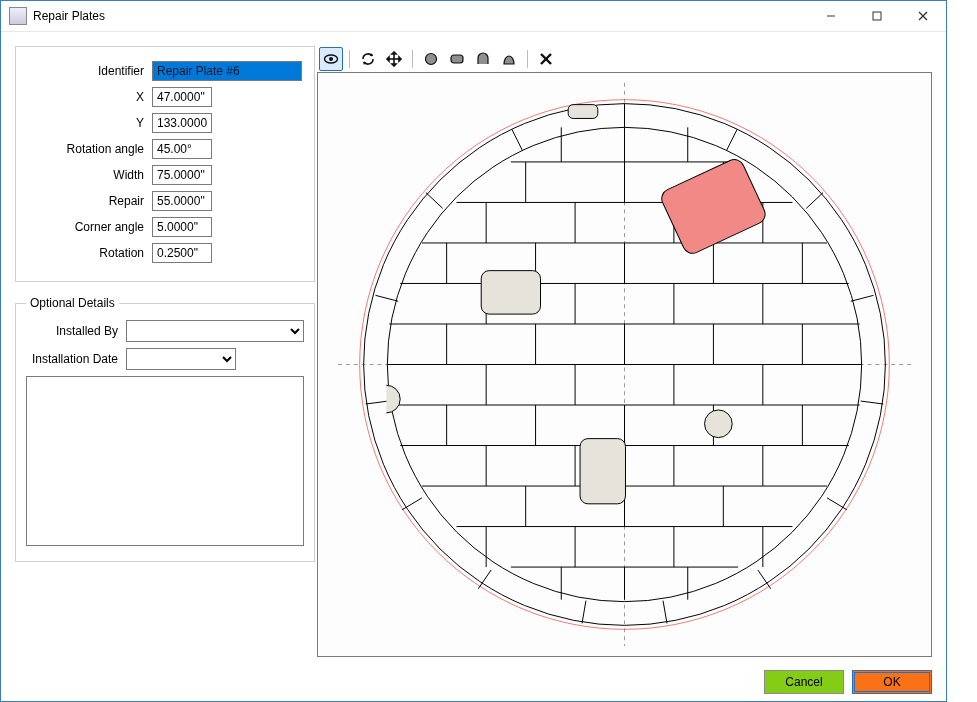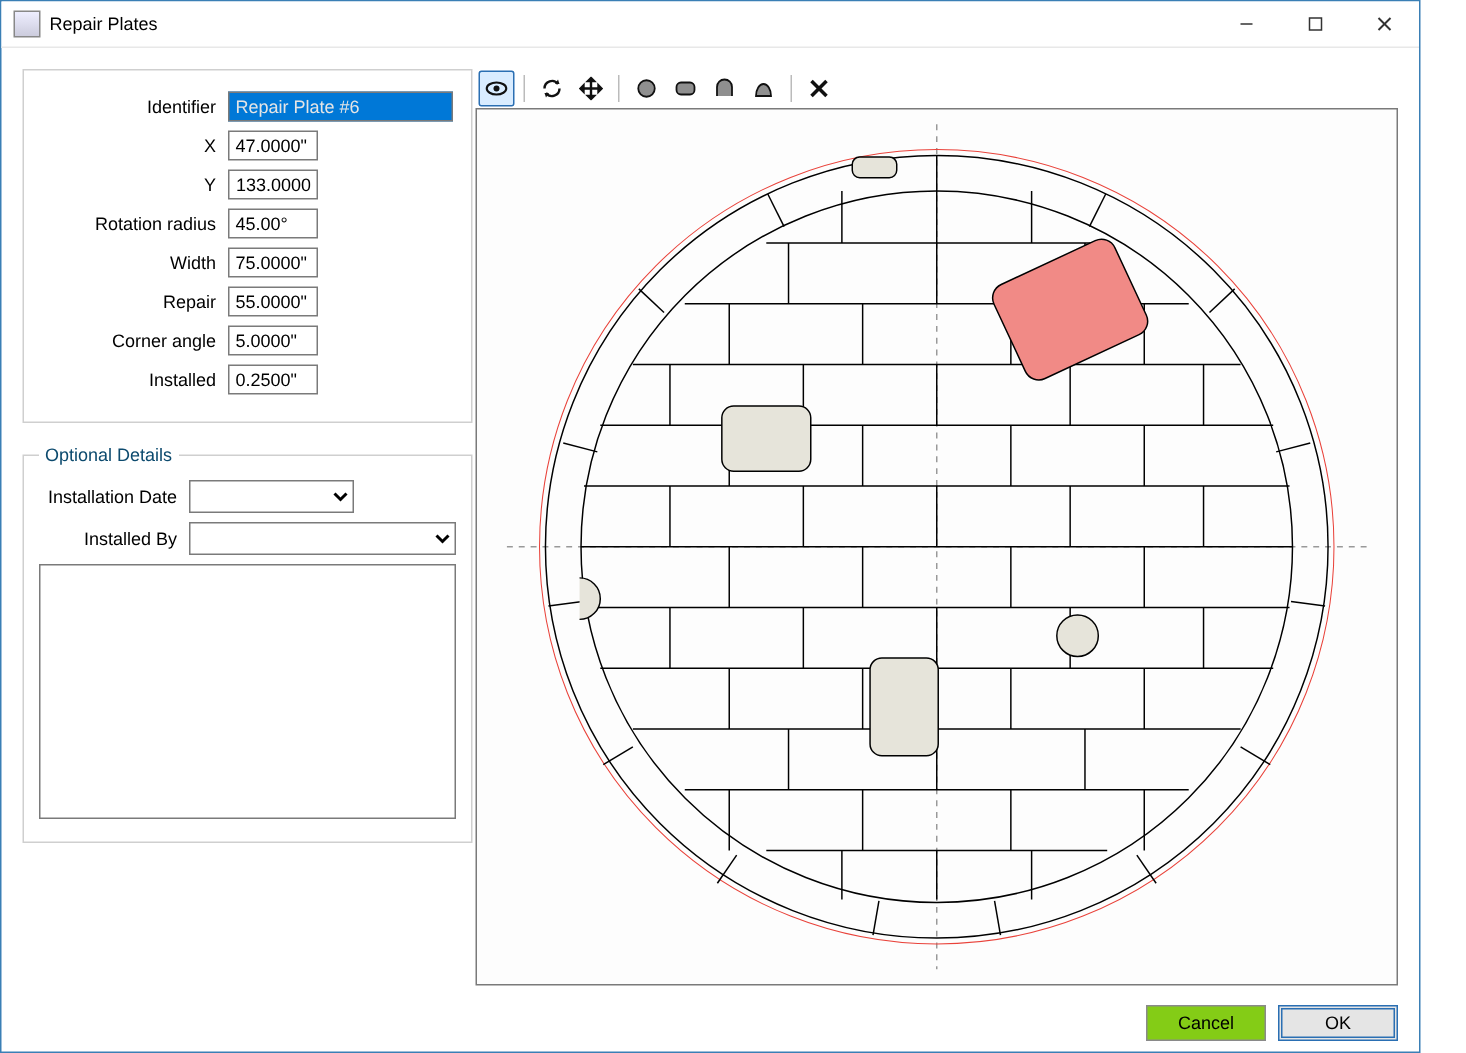--- a/index.html
+++ b/index.html
@@ -7,40 +7,40 @@
 .titlebar{height:30px;display:flex;align-items:center;padding-left:8px;background:#fff;border-bottom:1px solid #e8e8e8}
 .titlebar .ticon{width:16px;height:16px;border:1px solid #888;background:linear-gradient(#eef,#ccd);margin-right:6px}
 .titlebar .title{flex:0 0 auto}
 .titlebar .spacer{flex:1}
 .winbtn{width:46px;height:30px;display:flex;align-items:center;justify-content:center;color:#444}
 .winbtn svg{display:block}
 .body{flex:1;display:flex;padding:14px 14px 6px 14px;gap:2px;min-height:0}
 .left{width:300px;flex:none;display:flex;flex-direction:column;gap:14px}
 fieldset{border:1px solid #cfcfcf;margin:0;padding:10px 10px 12px 10px}
 fieldset.nolegend{padding-top:14px}
-legend{padding:0 4px;color:#0c4a6e}
+legend{padding:0 4px;color:#000000}
 .row{display:flex;align-items:center;margin-bottom:6px}
 .row label{width:118px;text-align:right;padding-right:8px}
 .row input[type=text]{height:20px;box-sizing:border-box;border:1px solid #7a7a7a;padding:1px 4px;font:inherit;background:#fff}
 .row input.w60{width:60px}
 .row input.wid{width:150px}
-.row input.sel{background:#0078d7;color:#e5e5e5}
+.row input.sel{background:#0078d7;color:#0f172a}
 .row select{height:22px;border:1px solid #7a7a7a;background:#fff;font:inherit}
 .addl-label{margin:2px 0 4px 2px}
 textarea.addl{width:100%;height:170px;resize:none;box-sizing:border-box;border:1px solid #7a7a7a;font:inherit;padding:2px}
 .right{flex:1;display:flex;flex-direction:column;min-width:0}
 .toolbar{height:26px;display:flex;align-items:center;gap:2px;padding:0 2px}
 .tbtn{width:22px;height:22px;display:flex;align-items:center;justify-content:center;border:1px solid transparent;border-radius:2px;color:#333;cursor:default}
 .tbtn.active{border-color:#2a6fb3;background:#d9ecff}
 .tsep{width:1px;height:18px;background:#bbb;margin:0 4px}
 .canvas-wrap{flex:1;border:1px solid #7a7a7a;background:#fdfdfd;position:relative;overflow:hidden}
 .canvas-wrap svg{position:absolute;inset:0;width:100%;height:100%}
 .footer{height:38px;display:flex;align-items:center;justify-content:flex-end;padding:0 14px;gap:8px}
 .btn{min-width:80px;height:24px;border:1px solid #8a8a8a;background:#84cc16;font:inherit;cursor:default}
-.btn.primary{border:1px solid #2a6fb3;background:#e5e5e5;outline:1px solid #2a6fb3;outline-offset:-3px}
+.btn.primary{border:1px solid #2a6fb3;background:#f97316;outline:1px solid #2a6fb3;outline-offset:-3px}
 </style>
 </head>
 <body>
 
 <div class="window">
 
   <div class="titlebar">
     <div class="ticon"></div>
     <div class="title">Repair Plates</div>
     <div class="spacer"></div>
@@ -73,50 +73,50 @@
         </div>
         <div class="row">
           <label>X</label>
           <input type="text" class="w60" value="47.0000&quot;" style="">
         </div>
         <div class="row">
           <label>Y</label>
           <input type="text" class="w60" value="133.0000&quot;" style="">
         </div>
         <div class="row">
-          <label>Rotation radius</label>
+          <label>Rotation angle</label>
           <input type="text" class="w60" value="45.00°" style="">
         </div>
         <div class="row">
           <label>Width</label>
           <input type="text" class="w60" value="75.0000&quot;" style="">
         </div>
         <div class="row">
           <label>Repair</label>
           <input type="text" class="w60" value="55.0000&quot;" style="">
         </div>
         <div class="row">
           <label>Corner angle</label>
           <input type="text" class="w60" value="5.0000&quot;" style="">
         </div>
         <div class="row">
-          <label>Installed</label>
+          <label>Rotation</label>
           <input type="text" class="w60" value="0.2500&quot;" style="">
         </div>
       </fieldset>
 
       <fieldset>
         <legend>Optional Details</legend>
         <div class="row">
+          <label style="width:92px">Installed By</label>
+          <select style="flex:1"><option></option></select>
+        </div>
+        <div class="row">
           <label style="width:92px">Installation Date</label>
           <select style="width:110px"><option></option></select>
-        </div>
-        <div class="row">
-          <label style="width:92px">Installed By</label>
-          <select style="flex:1"><option></option></select>
         </div>
         <textarea class="addl" style=""></textarea>
       </fieldset>
 
     </div>
 
     <div class="right">
 
       <div class="toolbar">
         <div class="tbtn active">

